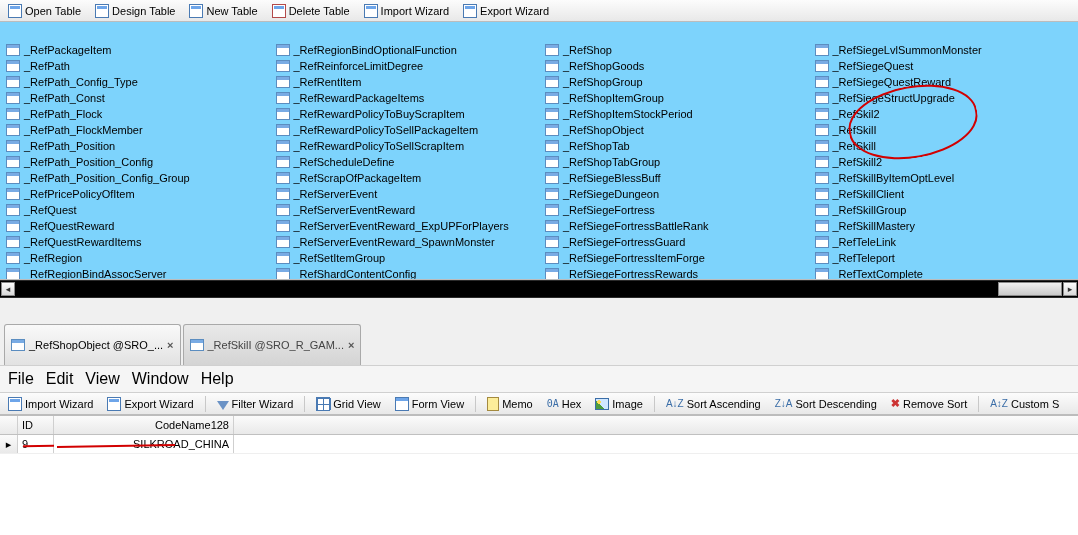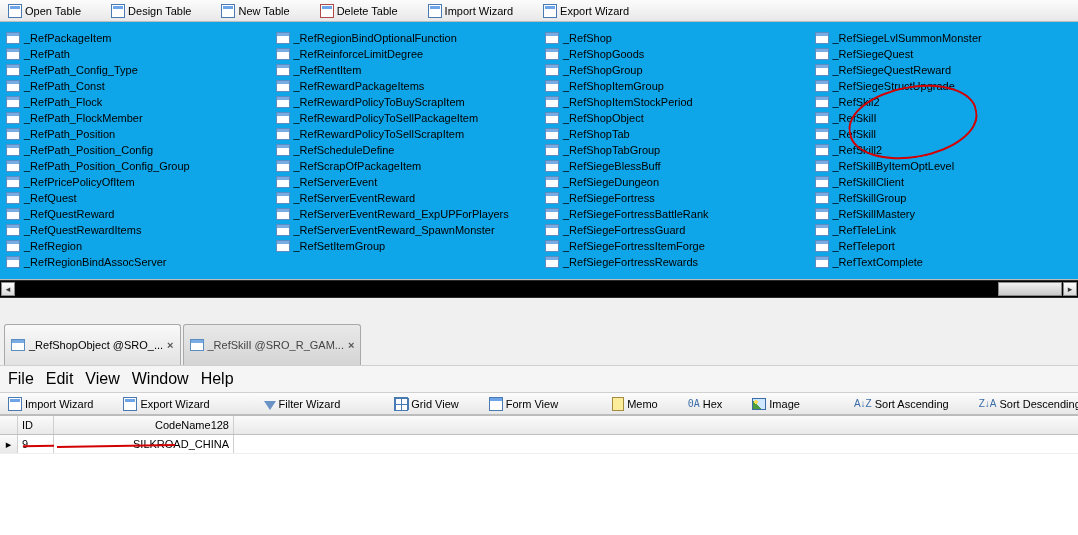--- a/index.html
+++ b/index.html
@@ -6,21 +6,21 @@
   body {
     margin: 0;
     font-family: "Segoe UI", Tahoma, sans-serif;
     font-size: 12px;
     background: #f0f0f0;
     color: #000;
     user-select: none;
   }
   .toolbar {
     display: flex;
-    gap: 20px;
+    gap: 4px;
     padding: 2px 3px;
     background: linear-gradient(#fcfcfc, #e8e8e8);
     border-bottom: 1px solid #bcbcbc;
     align-items: center;
     height: 22px;
   }
   .tb-btn {
     display: flex;
     align-items: center;
     gap: 3px;
@@ -36,23 +36,23 @@
   .icon-table {
     width: 14px; height: 14px;
     border: 1px solid #4a7ab3;
     background:
       linear-gradient(#6ea5e9,#6ea5e9) 0 0/100% 4px no-repeat,
       linear-gradient(#fff,#fff) 0 4px/100% 10px no-repeat;
     box-shadow: inset 0 0 0 1px #fff;
   }
   .icon-table.del  { border-color:#b34a4a; box-shadow: inset 0 0 0 1px #fff, 0 0 0 1px #d66 inset;}
   .table-list {
-    background: #0ea5e9;
+    background: #7dd3fc;
     border-bottom: 1px solid #bcbcbc;
-    padding: 8px 0 4px 0;
+    padding: 20px 0 4px 0;
     height: 258px;
     overflow: hidden;
     display: flex;
   }
   .col {
     display: flex;
     flex-direction: column;
     width: 25%;
     padding: 0 0 0 6px;
   }
@@ -353,20 +353,24 @@
           <span>_RefServerEventReward_ExpUPForPlayers</span>
         </div>
         <div class="item">
           <span class="item-icon"></span>
           <span>_RefServerEventReward_SpawnMonster</span>
         </div>
         <div class="item">
           <span class="item-icon"></span>
           <span>_RefSetItemGroup</span>
         </div>
+        <div class="item">
+          <span class="item-icon"></span>
+          <span>_RefShardContentConfig</span>
+        </div>
       </div>
   <div class="col" id="col3">
         <div class="item">
           <span class="item-icon"></span>
           <span>_RefShop</span>
         </div>
         <div class="item">
           <span class="item-icon"></span>
           <span>_RefShopGoods</span>
         </div>

